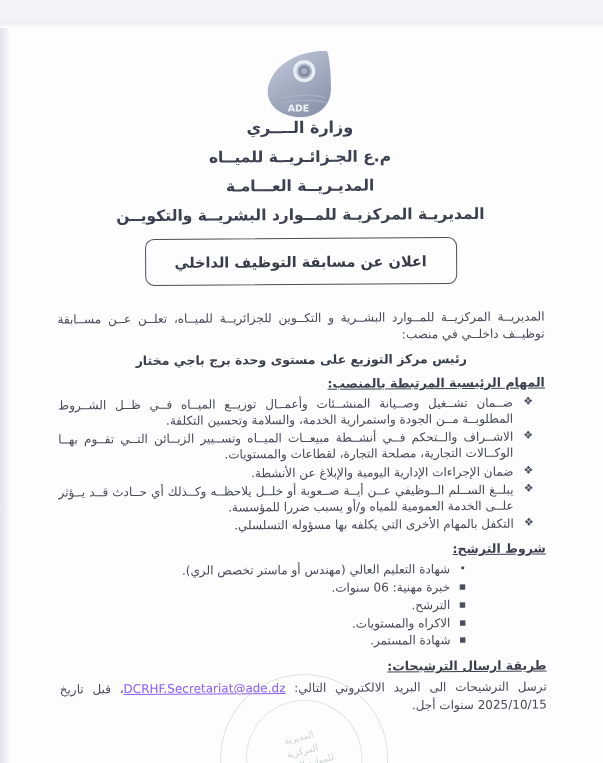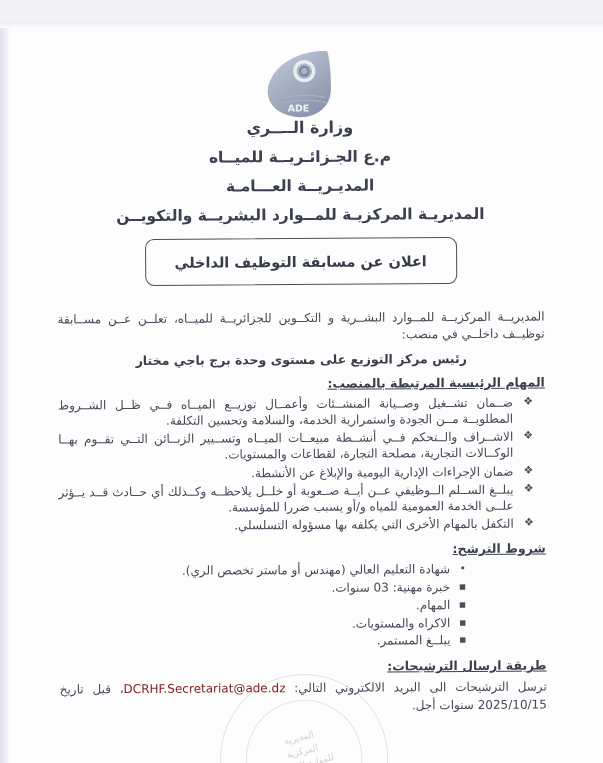--- a/index.html
+++ b/index.html
@@ -102,21 +102,22 @@
     position: absolute; right: 0; top: 0;
     font-size: 11px; color: #4a4f5c;
   }
   .submission-par {
     margin-top: 5px;
     font-size: 12px; line-height: 1.5;
     text-align: justify; text-align-last: right;
     color: #454a57;
   }
   .email-link {
-    color: #7f1d1d;
+    text-decoration: underline;
+    color: #8b5cf6;
     unicode-bidi: embed;
   }
   
   .stamp {
     position: absolute;
     top: 652px; left: 218px;
     width: 168px; height: 168px;
     transform: rotate(-14deg);
     opacity: 0.55;
   }
@@ -207,33 +208,33 @@
       </ul>
 
       <h3 class="sec-heading">شروط الترشح:</h3>
       <ul class="conds">
         <li>
           <span class="marker">•</span>
           <span>شهادة التعليم العالي (مهندس أو ماستر تخصص الري).</span>
         </li>
         <li>
           <span class="marker">▪</span>
-          <span>خبرة مهنية: 03 سنوات.</span>
-        </li>
-        <li>
-          <span class="marker">▪</span>
-          <span>المهام.</span>
+          <span>خبرة مهنية: 06 سنوات.</span>
+        </li>
+        <li>
+          <span class="marker">▪</span>
+          <span>الترشح.</span>
         </li>
         <li>
           <span class="marker">▪</span>
           <span>الاكراه والمستويات.</span>
         </li>
         <li>
           <span class="marker">▪</span>
-          <span>يبلــغ المستمر.</span>
+          <span>شهادة المستمر.</span>
         </li>
       </ul>
 
       <h3 class="sec-heading">طريقة ارسال الترشيحات:</h3>
       <p class="submission-par">
         <span>ترسل الترشيحات الى البريد الالكتروني التالي: </span><span dir="ltr" class="email-link">DCRHF.Secretariat@ade.dz</span><span>، قبل تاريخ </span><span dir="ltr">2025/10/15</span><span> سنوات أجل.</span>
       </p>
     </div>
 
     <div class="stamp">

